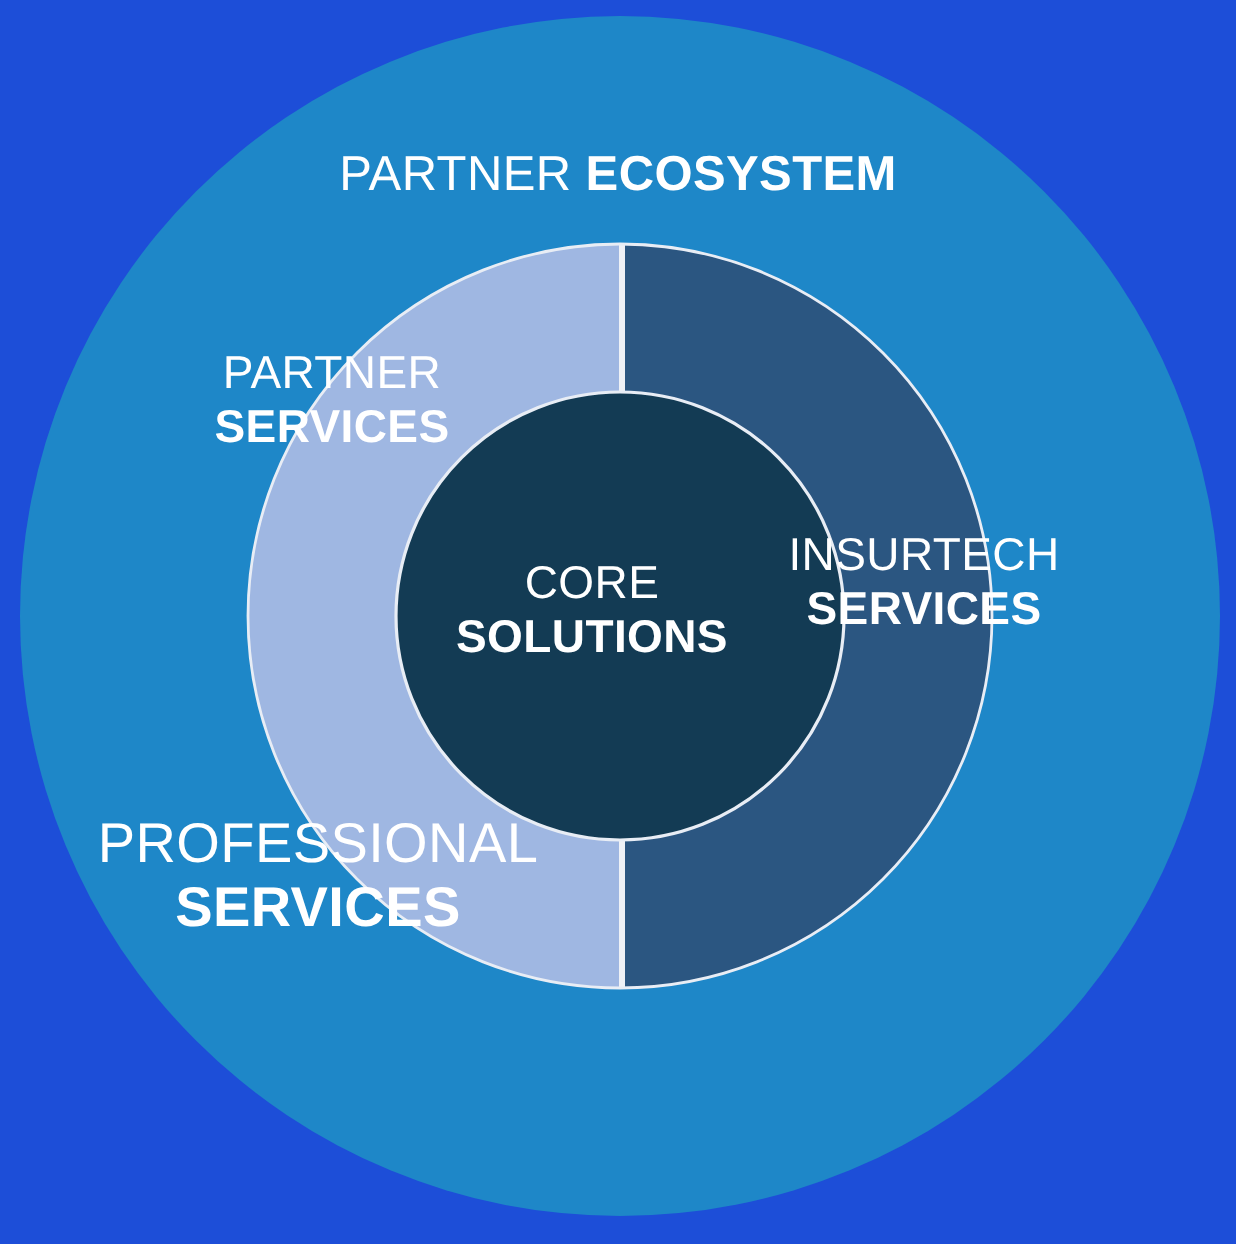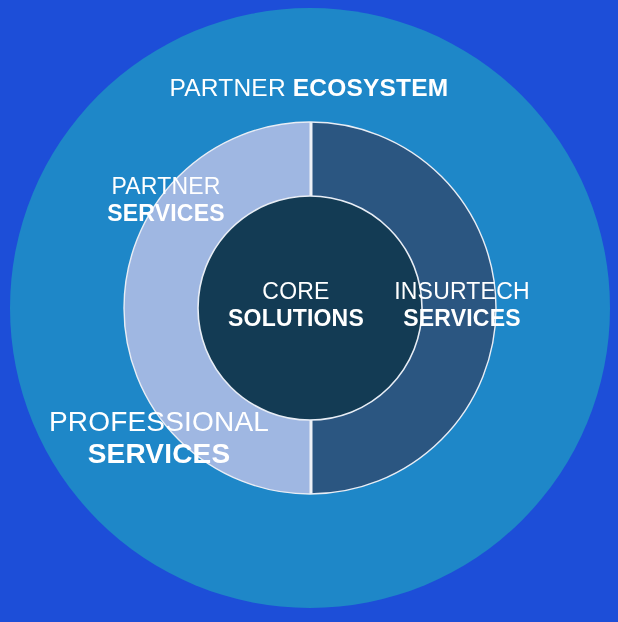--- a/index.html
+++ b/index.html
@@ -71,21 +71,21 @@
   #label-core-platform {
     left: 222px;
     top: 278px;
     width: 148px;
     font-size: 23px;
   }
 
   
   #label-insurtech-solutions {
     left: 376px;
-    top: 278px;
+    top: 264px;
     width: 172px;
     font-size: 23px;
   }
 </style>
 </head>
 <body>
 
 <div id="diagram-stage" style="background: #1d4ed8;">
 
   <svg id="diagram-svg" width="618" height="622" viewBox="0 0 618 622" xmlns="http://www.w3.org/2000/svg">

